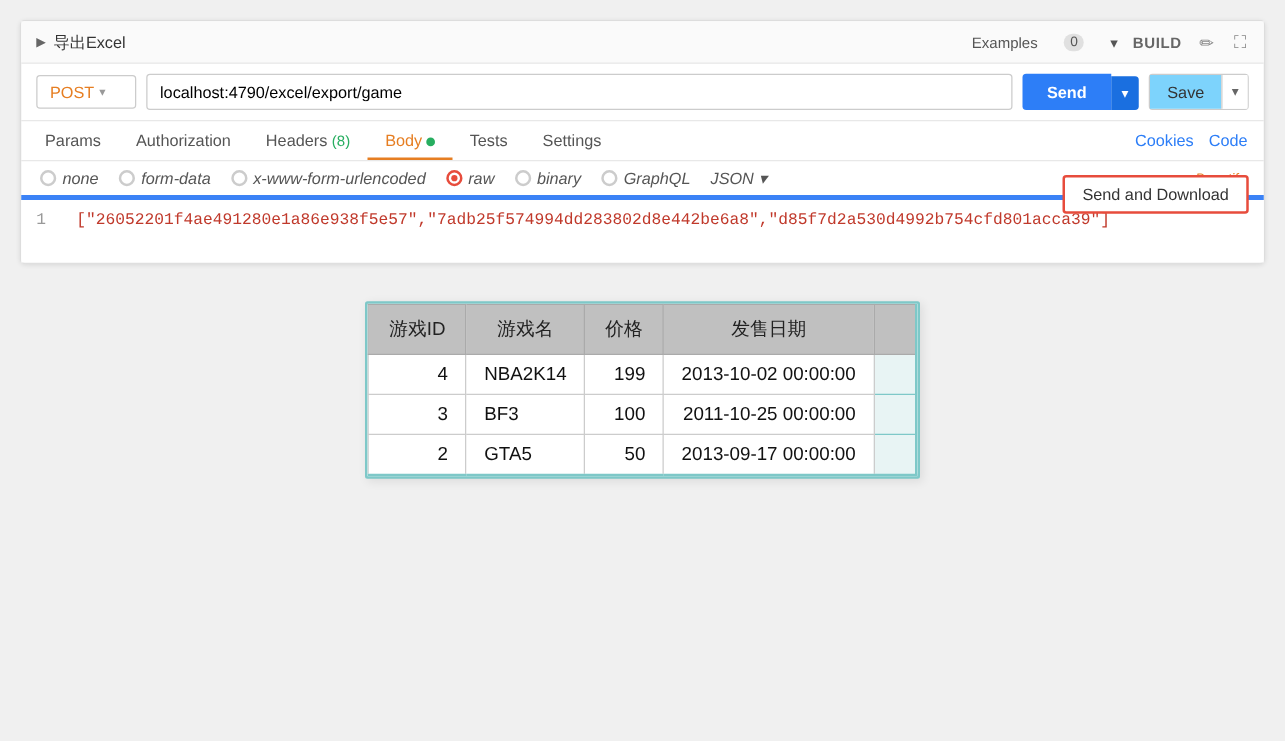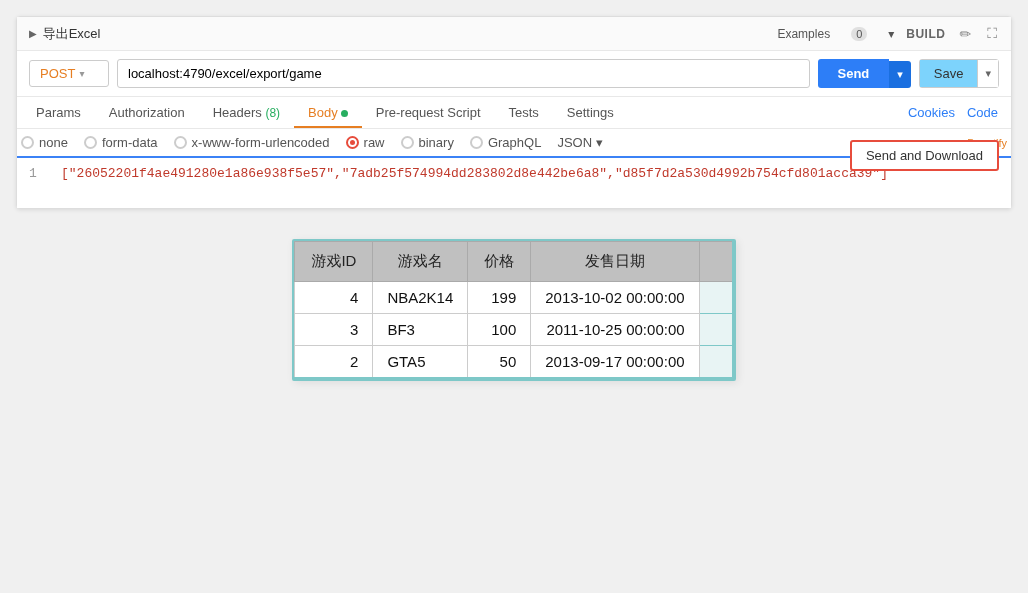--- a/index.html
+++ b/index.html
@@ -220,23 +220,24 @@
       color: #2d7ef7;
       cursor: pointer;
       font-size: 13px;
     }
     .tabs-spacer { flex: 1; }
 
     
     .body-options {
       display: flex;
       align-items: center;
-      padding: 6px 4px;
+      padding: 6px 15px;
       gap: 16px;
-      border-bottom: 2px solid #3b82f6;
+      border-bottom: 4px solid #3b82f6;
+      font-style: italic;
     }
     .radio-option {
       display: flex;
       align-items: center;
       gap: 5px;
       font-size: 13px;
       color: #555;
       cursor: pointer;
     }
     .radio-dot {
@@ -386,23 +387,20 @@
       <span>Params</span>
     </div>
     <div class="tab">
       <span>Authorization</span>
     </div>
     <div class="tab">
       <span>Headers <span class="tab-badge">(8)</span></span>
     </div>
     <div class="tab active">
       <span>Body</span><span class="tab-dot"></span>
-    </div>
-    <div class="tab">
-      <span>Pre-request Script</span>
     </div>
     <div class="tab">
       <span>Tests</span>
     </div>
     <div class="tab">
       <span>Settings</span>
     </div>
     <span class="tabs-spacer"></span>
     <div style="display:flex;align-items:center;gap:12px;padding:0 8px;">
       <span class="cookies-link">Cookies</span>

